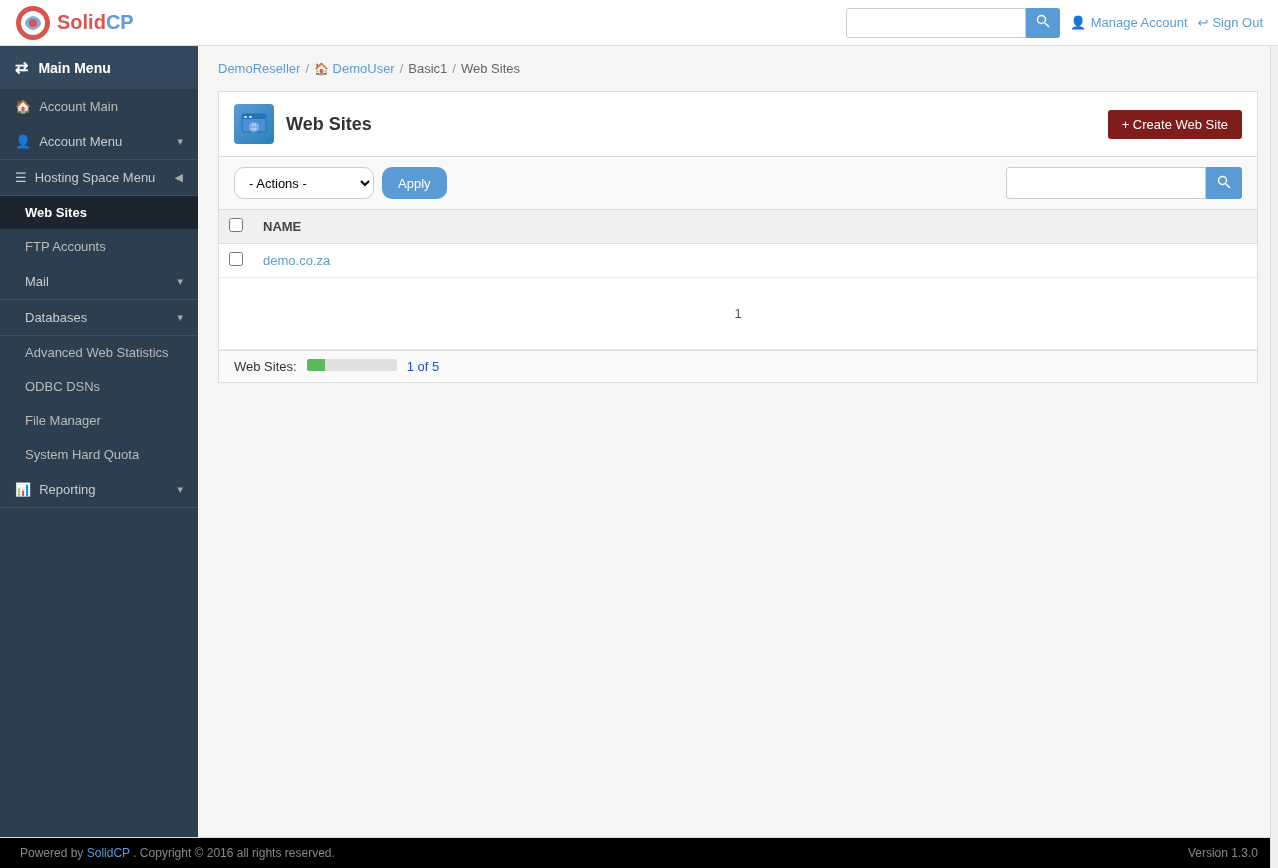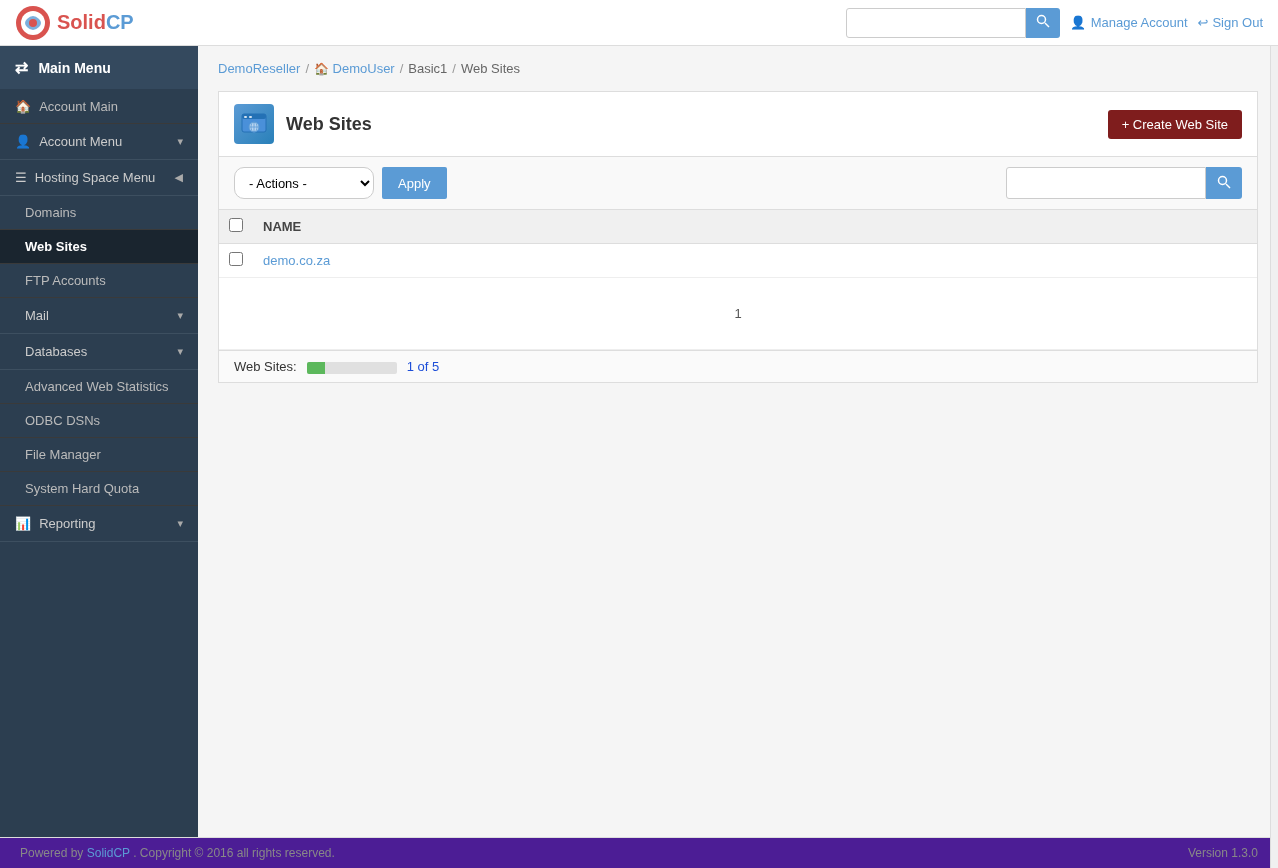--- a/index.html
+++ b/index.html
@@ -180,21 +180,21 @@
       min-width: 140px;
       cursor: pointer;
       background: #fff;
     }
     .btn-apply {
       background: #5b9bd5;
       color: #fff;
       border: none;
       padding: 5px 16px;
       height: 32px;
-      border-radius: 2px;
+      border-radius: 10px;
       font-size: 13px;
       cursor: pointer;
     }
 
     .search-bar-table { display: flex; align-items: center; }
     .search-bar-table input {
       border: 1px solid #ccc;
       padding: 4px 8px;
       height: 32px;
       width: 200px;
@@ -232,21 +232,21 @@
     .data-table .check-col { width: 30px; }
 
     .table-link { color: #5b9bd5; text-decoration: none; }
 
     
     .pagination-row {
       padding: 8px 15px;
       border-top: 1px solid #ddd;
       background: #fafafa;
       display: flex;
-      align-items: flex-end;
+      align-items: flex-start;
       gap: 10px;
       font-size: 13px;
     }
     .quota-bar-bg {
       width: 90px;
       height: 12px;
       background: #e0e0e0;
       border-radius: 2px;
       overflow: hidden;
     }
@@ -260,21 +260,21 @@
     
     .center-num {
       text-align: center;
       padding: 20px;
       color: #555;
       font-size: 13px;
     }
 
     
     .footer {
-      background: #4c1d95;
+      background: #000000;
       border-top: 1px solid #ddd;
       padding: 8px 20px;
       font-size: 12px;
       color: #888;
       display: flex;
       justify-content: space-between;
       align-items: center;
     }
     .footer a { color: #5b9bd5; text-decoration: none; }
 
@@ -363,23 +363,20 @@
     </div>
 
     <div class="sidebar-section-header" style="background:#2c3e50;">
       <div class="left">
         <span>☰</span>
         <span>Hosting Space Menu</span>
       </div>
       <span class="chevron">◀</span>
     </div>
 
-    <div class="sidebar-item">
-      <span>Domains</span>
-    </div>
 
     <div class="sidebar-item active">
       <span>Web Sites</span>
     </div>
 
 
     <div class="sidebar-item">
       <span>FTP Accounts</span>
     </div>
 

